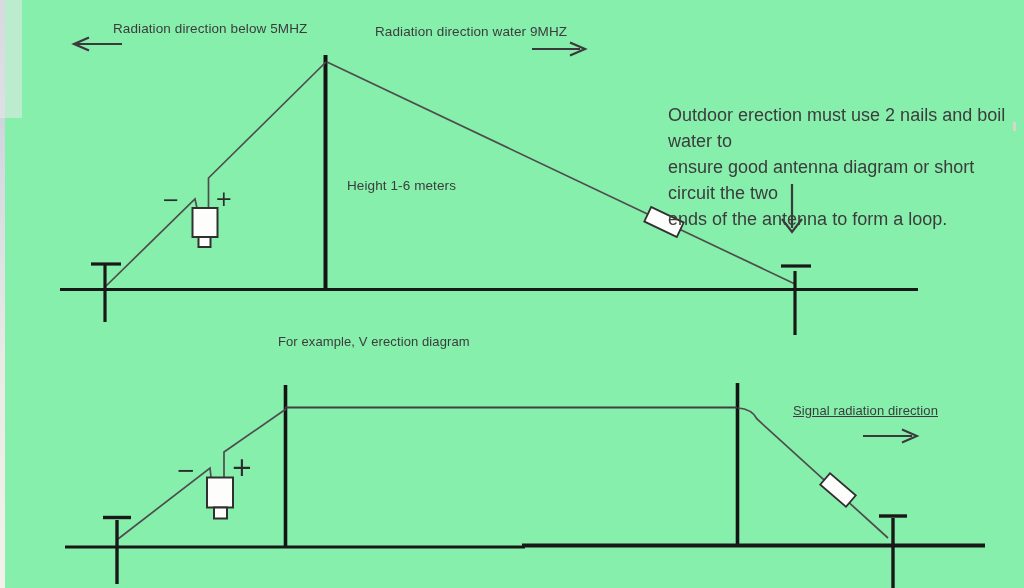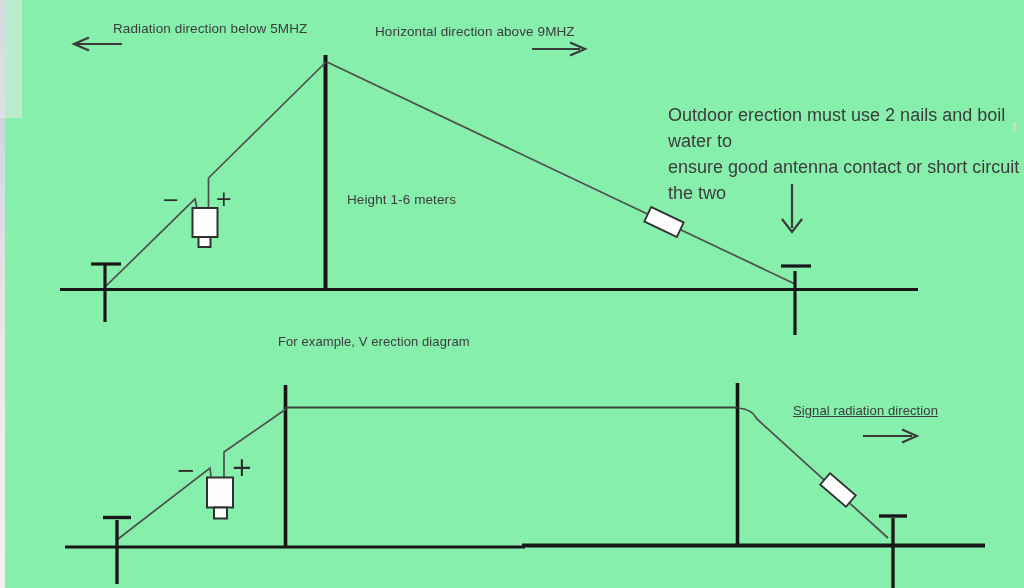--- a/index.html
+++ b/index.html
@@ -110,27 +110,28 @@
     </g>
 
     <g stroke="#3a3a3a" stroke-width="2" fill="none">
       <path d="M863 436 L912 436"></path>
       <path d="M902 429.5 L917 436 L902 442.5"></path>
     </g>
   </svg>
 
   <div class="t" style="left:113px; top:21px;">Radiation direction below 5MHZ</div>
 
-  <div class="t" style="left:375px; top:24px;">Horizontal direction above 9MHZ</div>
+  <div class="t" style="left:375px; top:24px;">Radiation direction water 9MHZ</div>
 
-  <div class="t" style="left:347px; top:192px;">Height 1-6 meters</div>
+  <div class="t" style="left:347px; top:178px;">Height 1-6 meters</div>
 
   <div class="note">
     <div>Outdoor erection must use 2 nails and boil water to</div>
-    <div>ensure good antenna contact or short circuit the two</div>
+    <div>ensure good antenna diagram or short circuit the two</div>
+    <div>ends of the antenna to form a loop.</div>
   </div>
 
   <div class="sign minus-top">−</div>
   <div class="sign plus-top">+</div>
 
   <div class="t cap" style="left:278px; top:334px;">For example, V erection diagram</div>
 
   <div class="t cap" style="left:793px; top:403px;text-decoration:underline;">Signal radiation direction</div>
 
   <div class="sign minus-bot">−</div>

